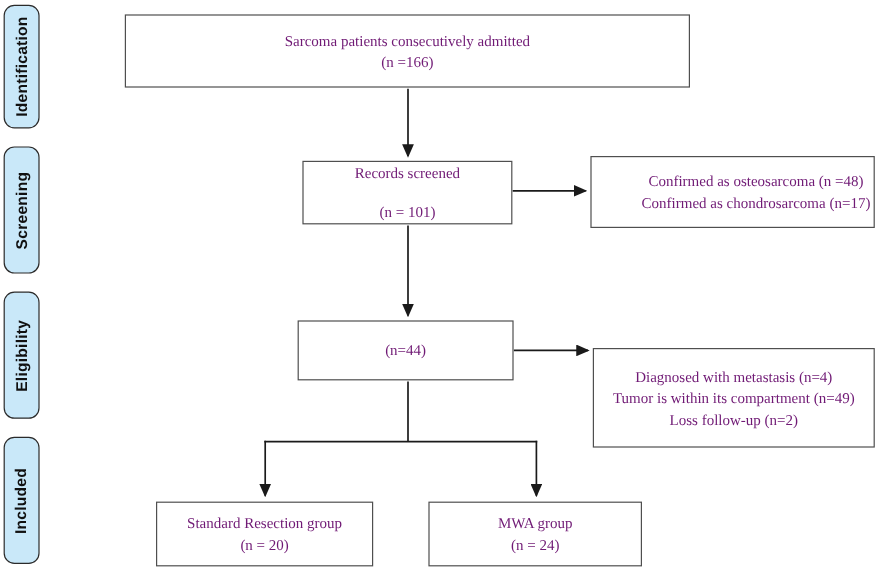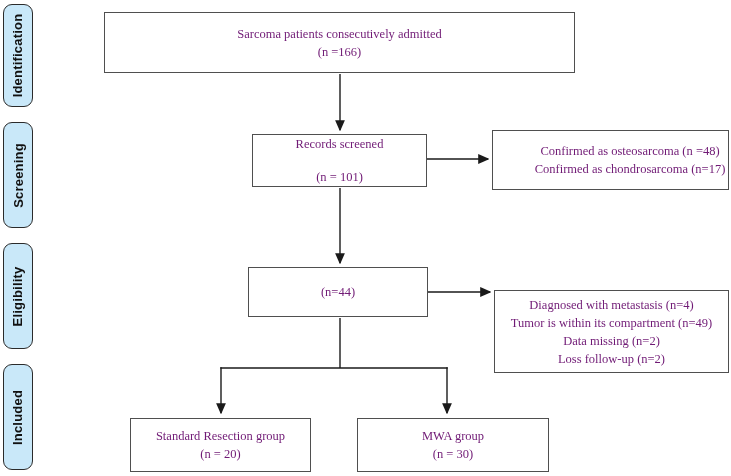--- a/index.html
+++ b/index.html
@@ -59,21 +59,21 @@
     color: #701a75;
   }
   .fbox span { display: block; white-space: nowrap; }
 
   .box-admitted             { left: 104px; top: 12px;  width: 471px; height: 61px; }
   .box-screened             { left: 252px; top: 134px; width: 175px; height: 53px; justify-content: space-between; }
   .box-excluded-screening   { left: 492px; top: 130px; width: 237px; height: 60px; padding-left: 39px; }
   .box-soft-tissue          { left: 248px; top: 267px; width: 180px; height: 50px; }
   .box-excluded-eligibility { left: 494px; top: 250px; width: 235px; height: 83px; margin-top: 40px; }
   .box-resection            { left: 130px; top: 418px; width: 181px; height: 54px; font-family: Liberation Serif, serif; }
-  .box-mwa                  { left: 357px; top: 418px; width: 192px; height: 54px; }
+  .box-mwa                  { left: 357px; top: 418px; width: 178px; height: 54px; }
 
   
   .connectors {
     position: absolute;
     left: 0;
     top: 0;
     pointer-events: none;
   }
 </style>
 </head>
@@ -125,27 +125,26 @@
     <span>Confirmed as chondrosarcoma (n=17)</span>
   </div>
 
   <div class="fbox box-soft-tissue">
     <span>(n=44)</span>
   </div>
 
   <div class="fbox box-excluded-eligibility">
     <span>Diagnosed with metastasis (n=4)</span>
     <span>Tumor is within its compartment (n=49)</span>
-    <span>Data missing (n=2)</span>
     <span>Loss follow-up (n=2)</span>
   </div>
 
   <div class="fbox box-resection">
     <span>Standard Resection group</span>
     <span>(n = 20)</span>
   </div>
 
   <div class="fbox box-mwa">
     <span>MWA group</span>
-    <span>(n = 30)</span>
+    <span>(n = 24)</span>
   </div>
 
 </div>
 
 </body></html>

